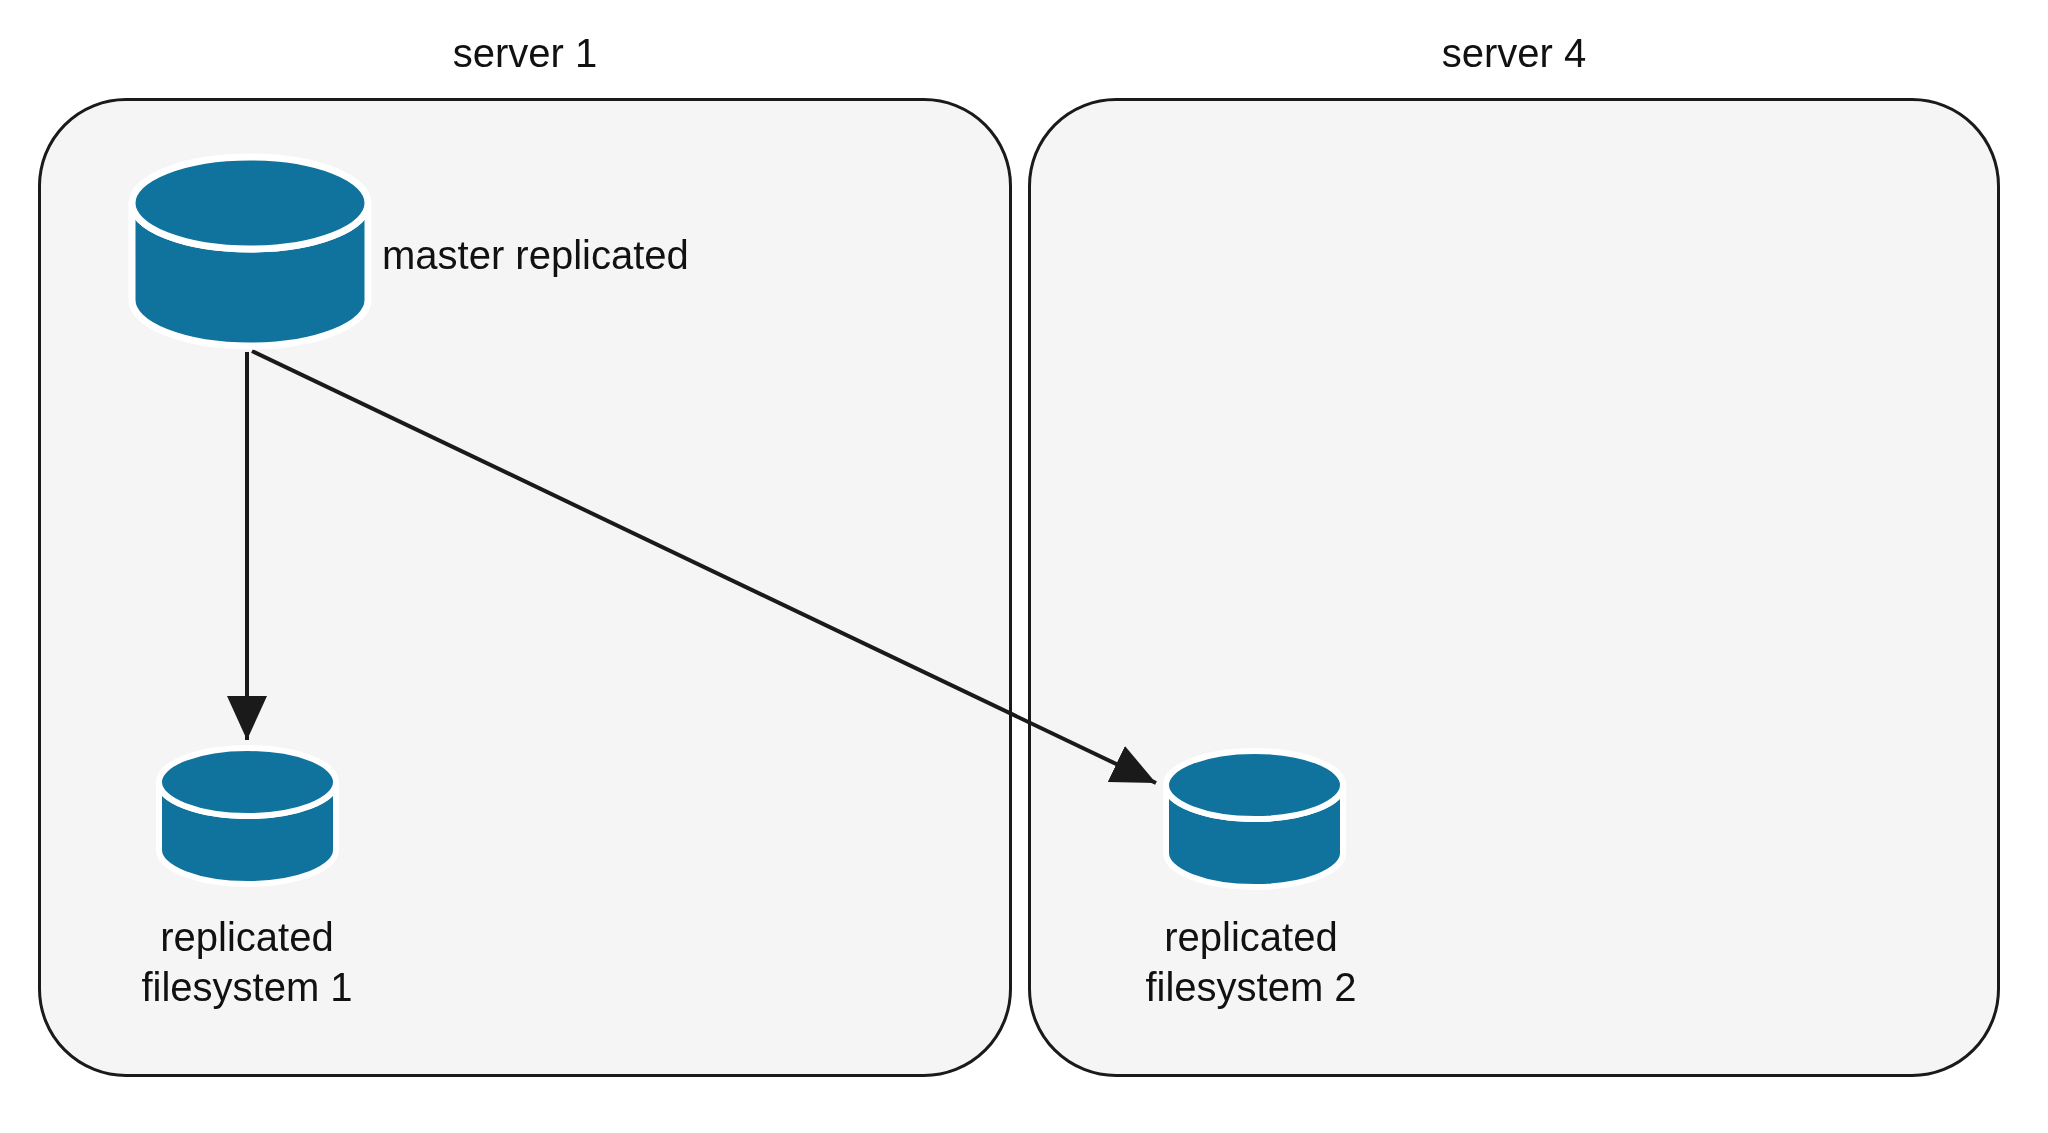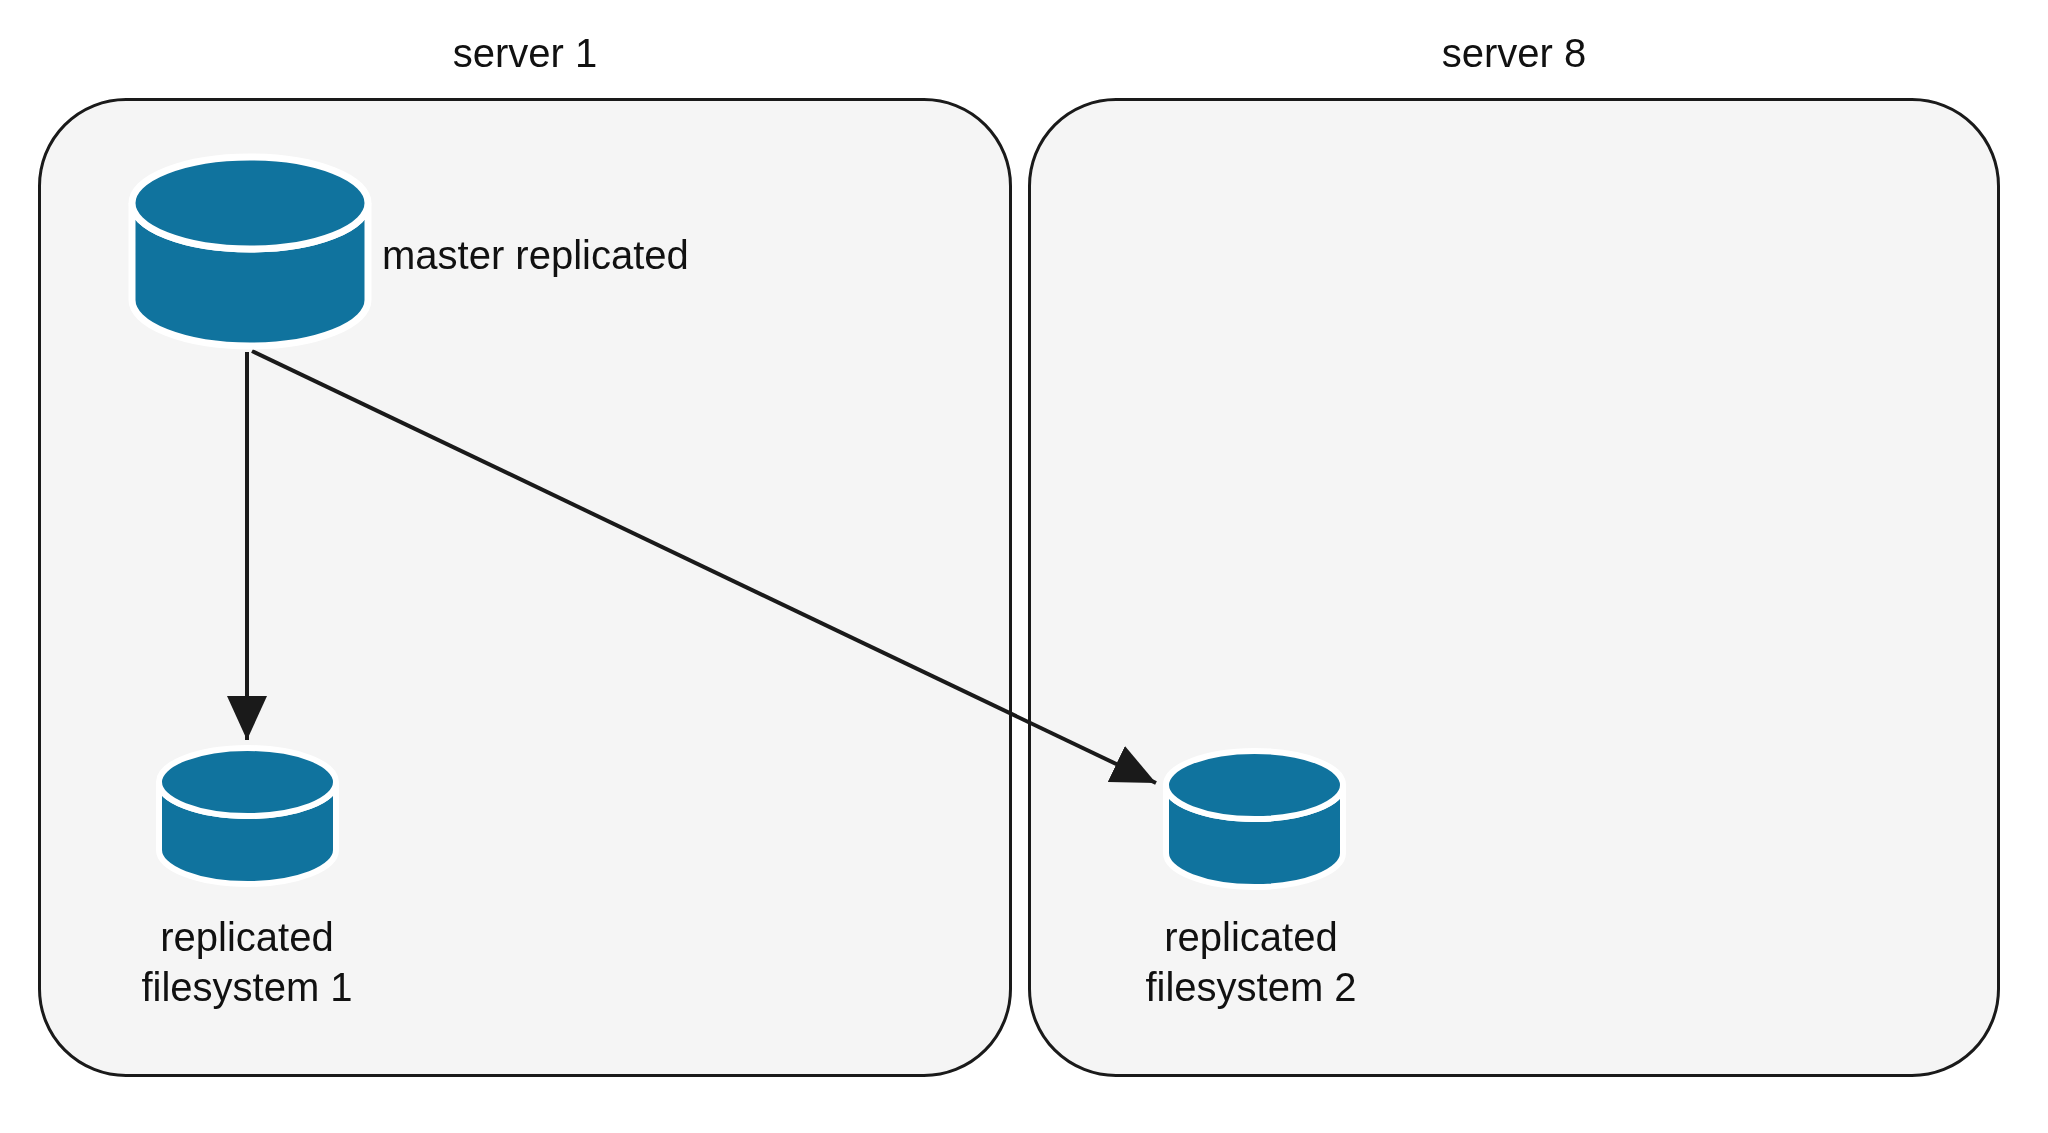--- a/index.html
+++ b/index.html
@@ -62,21 +62,21 @@
 </style>
 </head>
 <body>
 
 <div class="canvas">
 
   <div class="server-box box1"></div>
   <div class="server-box box2"></div>
 
   <div class="label server-label label1">server 1</div>
-  <div class="label server-label label2">server 8</div>
+  <div class="label server-label label2">server 4</div>
 
   <svg class="edges">
     <defs>
       <marker id="arrowhead" markerWidth="12" markerHeight="10" refX="11" refY="5" orient="auto" markerUnits="strokeWidth">
         <path d="M0,0 L11,5 L0,10 Z" fill="#1a1a1a"></path>
       </marker>
     </defs>
     <line x1="247" y1="352" x2="247" y2="740" stroke-width="4" marker-end="url(#arrowhead)" stroke="#1a1a1a"></line>
     <line x1="252" y1="351" x2="1156" y2="783" stroke-width="4" marker-end="url(#arrowhead)" stroke="#1a1a1a"></line>
   </svg>

